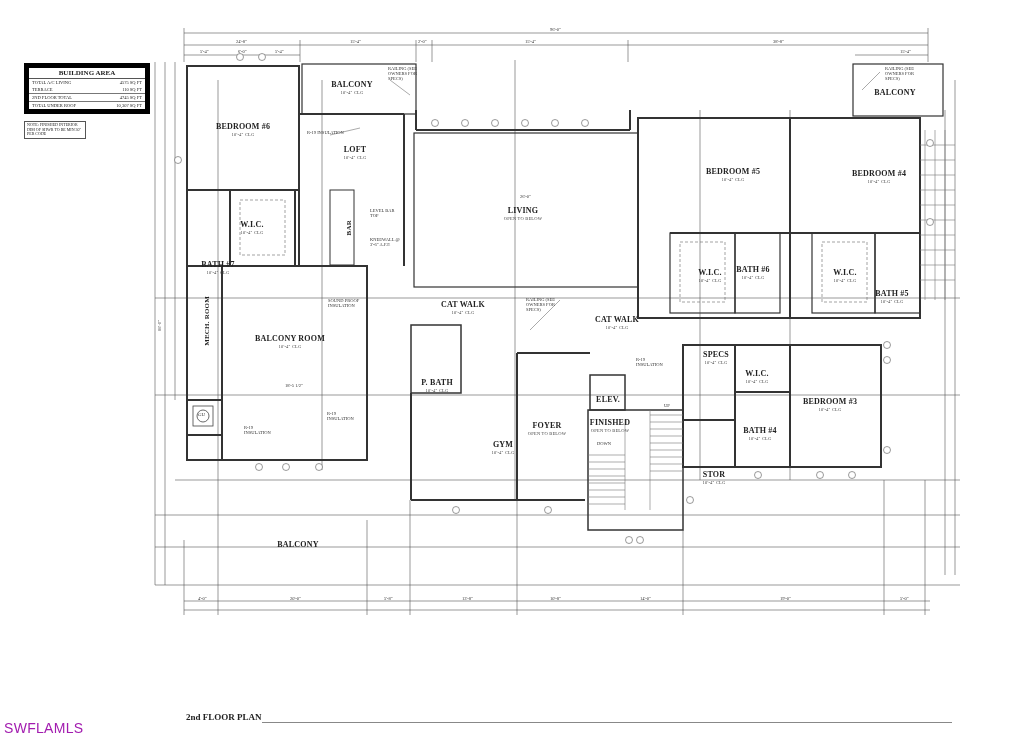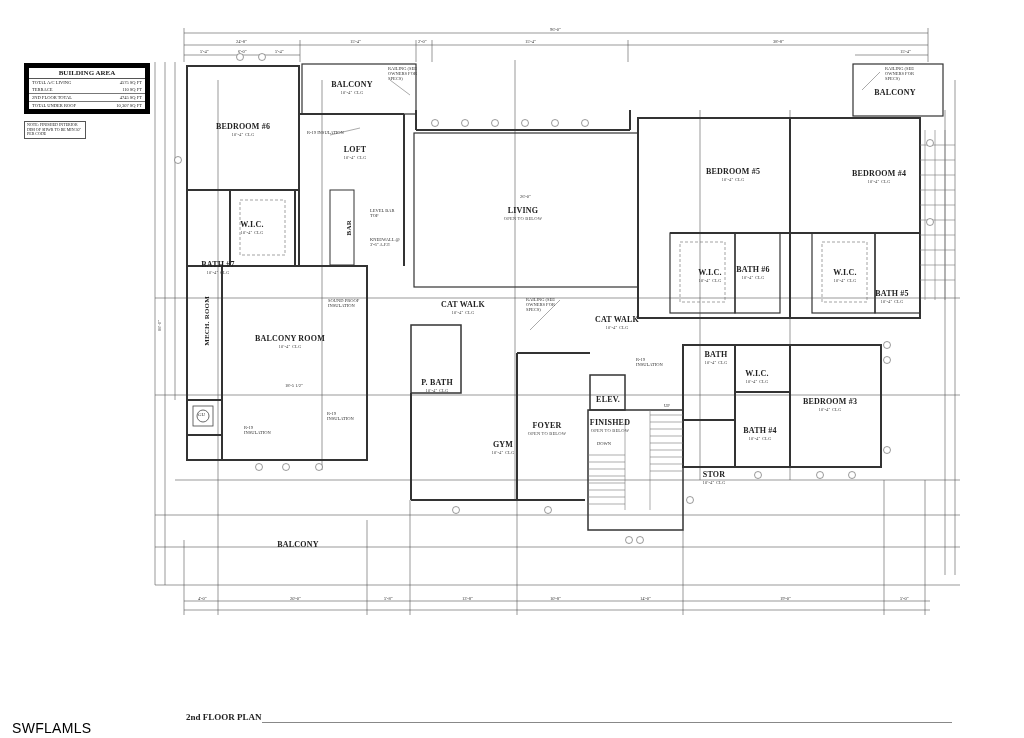--- a/index.html
+++ b/index.html
@@ -8,21 +8,21 @@
   .room-label { position:absolute; text-align:center; font-family:"Liberation Serif", serif; font-size:8px; font-weight:bold; letter-spacing:0.2px; color:#222; white-space:nowrap; transform:translateX(-50%); }
   .room-sub { display:block; font-size:4.5px; font-weight:normal; color:#444; margin-top:1px; }
   .note { position:absolute; font-family:"Liberation Serif", serif; font-size:4.5px; line-height:5px; color:#333; white-space:nowrap; }
   .area-box { position:absolute; left:24px; top:63px; width:116px; border:5px solid #000000; background:#fff; }
   .area-title { font-family:"Liberation Serif", serif; font-size:7px; font-weight:bold; text-align:center; border-bottom:1px solid #555; padding:1px 0; }
   .area-row { display:flex; justify-content:space-between; font-size:4.5px; padding:1px 3px; }
   .area-sep { border-top:1px solid #777; }
   .note-box { position:absolute; left:24px; top:121px; width:56px; border:1px solid #555; font-size:4px; line-height:4.6px; padding:1px 2px; }
   .title-block { position:absolute; left:186px; top:712px; font-family:"Liberation Serif", serif; font-size:9px; font-weight:bold; }
   .title-line { position:absolute; left:262px; top:722px; width:690px; height:1px; background:#888; }
-  .watermark { position:absolute; left:12px; top:720px; font-family:"Liberation Sans", sans-serif; font-size:14px; color:#000000; letter-spacing:0.3px; }
+  .watermark { position:absolute; left:4px; top:720px; font-family:"Liberation Sans", sans-serif; font-size:14px; color:#a21caf; letter-spacing:0.3px; }
   .vert { writing-mode:vertical-rl; transform:rotate(180deg); }
 </style>
 </head>
 <body>
 
 <div class="area-box">
   <div class="area-title">BUILDING AREA</div>
   <div class="area-row">
     <span>TOTAL A/C LIVING</span>
     <span><span>4575</span> <span>SQ FT</span></span>
@@ -235,21 +235,21 @@
 <div class="room-label" style="left:892px;top:265px;margin-top:24px;"><span>BATH #5</span><span class="room-sub">10'-4" CLG</span></div>
 <div class="room-label vert" style="left:203px;top:296px;font-size:7px;"><span>MECH. ROOM</span></div>
 <div class="room-label" style="left:290px;top:334px;"><span>BALCONY ROOM</span><span class="room-sub">10'-4" CLG</span></div>
 <div class="room-label" style="left:463px;top:300px;"><span>CAT WALK</span><span class="room-sub">10'-4" CLG</span></div>
 <div class="room-label" style="left:617px;top:315px;"><span>CAT WALK</span><span class="room-sub">10'-4" CLG</span></div>
 <div class="room-label" style="left:437px;top:337px;margin-top:41px;"><span>P. BATH</span><span class="room-sub">10'-4" CLG</span></div>
 <div class="room-label" style="left:463px;top:440px;margin-left:40px;"><span>GYM</span><span class="room-sub">10'-4" CLG</span></div>
 <div class="room-label" style="left:547px;top:421px;"><span>FOYER</span><span class="room-sub">OPEN TO BELOW</span></div>
 <div class="room-label" style="left:608px;top:395px;"><span>ELEV.</span></div>
 <div class="room-label" style="left:610px;top:418px;"><span>FINISHED</span><span class="room-sub">OPEN TO BELOW</span></div>
-<div class="room-label" style="left:716px;top:350px;"><span>BATH</span><span class="room-sub">10'-4" CLG</span></div>
+<div class="room-label" style="left:716px;top:350px;"><span>SPECS</span><span class="room-sub">10'-4" CLG</span></div>
 <div class="room-label" style="left:757px;top:369px;"><span>W.I.C.</span><span class="room-sub">10'-4" CLG</span></div>
 <div class="room-label" style="left:830px;top:397px;"><span>BEDROOM #3</span><span class="room-sub">10'-4" CLG</span></div>
 <div class="room-label" style="left:760px;top:426px;"><span>BATH #4</span><span class="room-sub">10'-4" CLG</span></div>
 <div class="room-label" style="left:714px;top:446px;margin-top:24px;"><span>STOR</span><span class="room-sub">10'-4" CLG</span></div>
 <div class="room-label" style="left:298px;top:540px;"><span>BALCONY</span></div>
 
 <div class="note" style="left:388px;top:66px;width:32px;white-space:normal;">RAILING (SEE OWNERS FOR SPECS)</div>
 <div class="note" style="left:885px;top:66px;width:30px;white-space:normal;">RAILING (SEE OWNERS FOR SPECS)</div>
 <div class="note" style="left:526px;top:297px;width:32px;white-space:normal;">RAILING (SEE OWNERS FOR SPECS)</div>
 <div class="note" style="left:307px;top:130px;">R-19 INSULATION</div>

